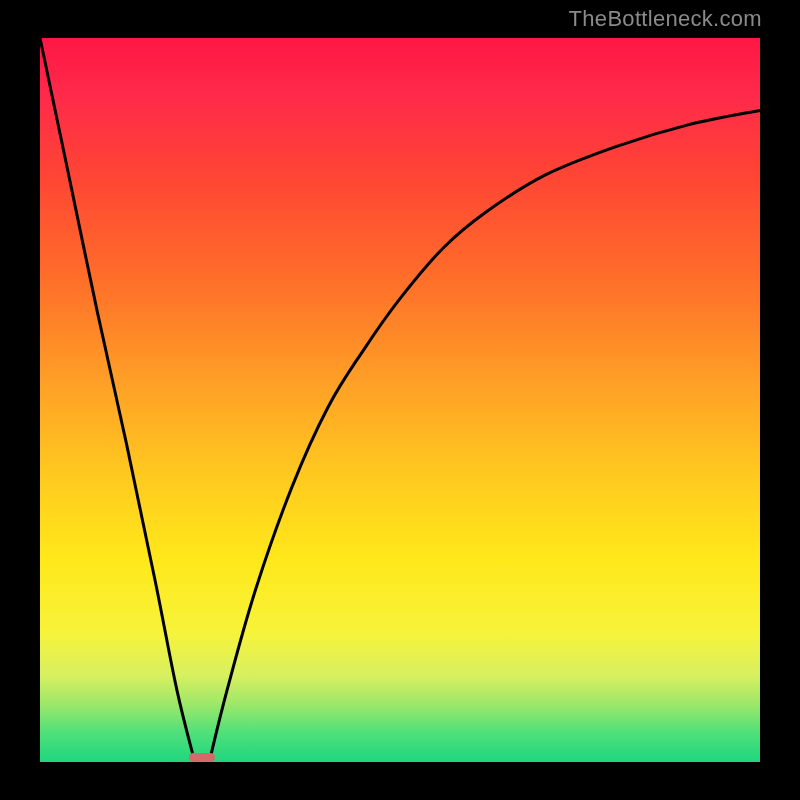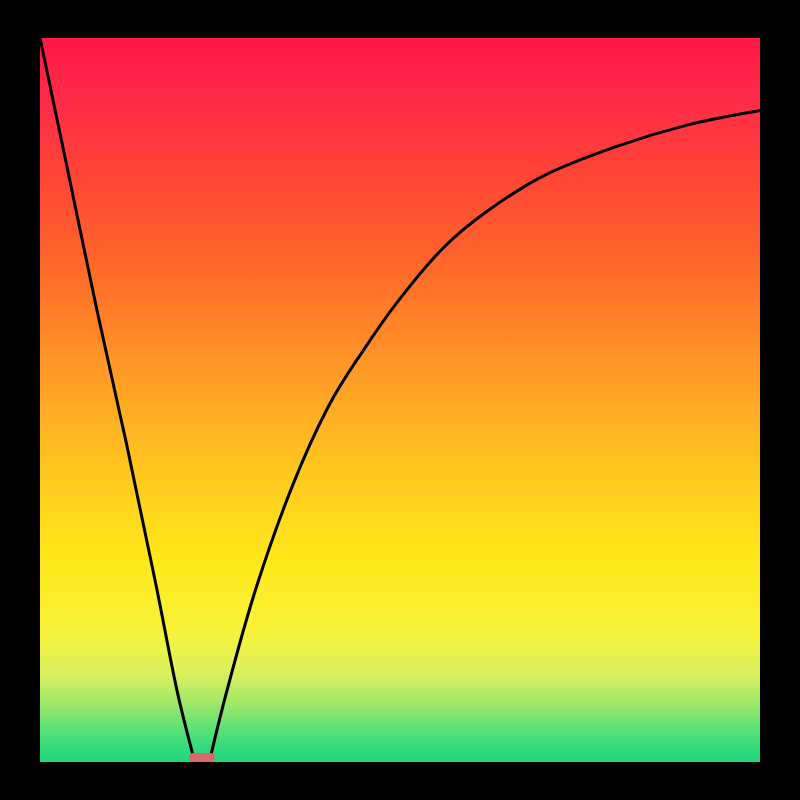--- a/index.html
+++ b/index.html
@@ -58,20 +58,21 @@
   .marker {
     position: absolute;
     background: #d46a6a;
     border-radius: 10px;
   }
 </style>
 </head>
 <body>
 
 <div class="frame">
+  <div class="watermark">TheBottleneck.com</div>
   <div class="plot-area">
     <svg class="curve" viewBox="0 0 720 724" preserveAspectRatio="none">
       <path d="M 0 0 C 5.184 24.760799999999996, 18.432000000000002 88.03839999999997, 28.8 137.55999999999997 C 39.168 187.08159999999998, 47.232 226.90159999999997, 57.6 275.12 C 67.968 323.33840000000004, 76.032 357.2216000000001, 86.39999999999999 405.44000000000005 C 96.76799999999999 453.65840000000003, 106.128 498.6912, 115.2 543 C 124.272 587.3088, 129.672 619.02, 136.8 651.6 C 143.92800000000003 684.1800000000001, 151.56 710.968, 154.8 724" fill="none" stroke="#000" stroke-width="3" stroke-linecap="round"></path>
       <path d="M 169.2 724 C 172.44 710.968, 178.776 682.8768, 187.20000000000002 651.6 C 195.62400000000002 620.3232, 204.336 586.7296, 216 550.24 C 227.664 513.7504, 239.03999999999996 481.46, 251.99999999999997 448.88 C 264.96 416.3, 275.04 394.0008, 288 369.24 C 300.96 344.4792, 311.04 330.86800000000005, 324 311.32000000000005 C 336.96 291.77200000000005, 345.74399999999997 278.8848, 360 260.64 C 374.25600000000003 242.3952, 387.648 225.59840000000003, 403.20000000000005 209.96000000000004 C 418.75200000000007 194.32160000000005, 428.256 186.792, 446.4 173.76 C 464.544 160.72799999999998, 480.6719999999999 149.28879999999998, 503.99999999999994 137.55999999999997 C 527.328 125.83119999999998, 550.08 117.72240000000002, 576 108.60000000000002 C 601.92 99.47760000000002, 622.08 93.396, 648 86.88 C 673.92 80.36399999999999, 707.04 75.00639999999999, 720 72.39999999999998" fill="none" stroke="#000" stroke-width="3" stroke-linecap="round"></path>
     </svg>
     <div class="marker" style="width: 25.2px; height: 8.688px; left: 149.4px; top: 715.312px; background: rgb(212, 106, 106);"></div>
   </div>
 </div>
 
 </body></html>

